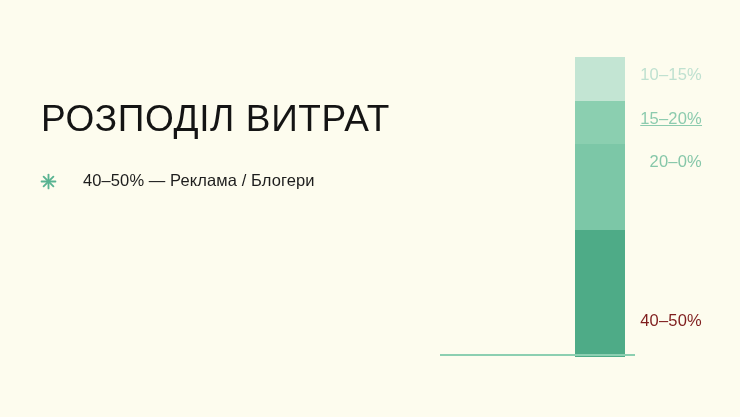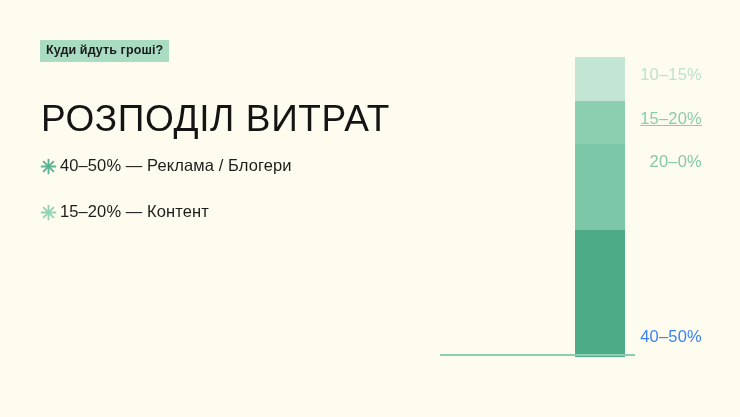--- a/index.html
+++ b/index.html
@@ -47,22 +47,23 @@
 
   .legend-list{
     position:absolute;
     left:0; top:117px;
     margin:0;padding:0;
     list-style:none;
     width:420px;
   }
   .legend-item{
     display:flex;
+    align-items:center;
     height:46px;
-    gap:3px;
+    gap:26px;
   }
   .bullet-icon{
     flex:0 0 auto;
     width:17px;height:17px;
     display:block;
     position:relative;
     top:1px;
   }
   .legend-text{
     font-size:16.5px;
@@ -107,66 +108,52 @@
     background:#8ccfb1;
   }
 </style>
 </head>
 <body style="background: rgb(253, 252, 238);">
 
 <div class="slide">
 
   <div class="left-col">
 
-    <span class="kicker" style="background: rgb(169, 220, 195); color: rgb(27, 27, 27);">Куди йдуть гроші?</span>
 
     <h1 class="headline">РОЗПОДІЛ ВИТРАТ</h1>
 
     <ul class="legend-list">
       <li class="legend-item">
         <span class="bullet-icon">
           <svg viewBox="0 0 24 24" width="17" height="17">
             <g id="ast0" stroke-width="2.6" stroke-linecap="round" stroke="#58b391">
               <line x1="12" y1="2.2" x2="12" y2="21.8"></line>
               <line x1="2.2" y1="12" x2="21.8" y2="12"></line>
               <line x1="5.1" y1="5.1" x2="18.9" y2="18.9"></line>
               <line x1="18.9" y1="5.1" x2="5.1" y2="18.9"></line>
             </g>
           </svg>
         </span>
         <span class="legend-text">40–50% — Реклама / Блогери</span>
       </li>
 
 
-      <li class="legend-item">
-        <span class="bullet-icon">
-          <svg viewBox="0 0 24 24" width="17" height="17">
-            <g id="ast2" stroke-width="2.6" stroke-linecap="round" stroke="#93d2b5">
-              <line x1="12" y1="2.2" x2="12" y2="21.8"></line>
-              <line x1="2.2" y1="12" x2="21.8" y2="12"></line>
-              <line x1="5.1" y1="5.1" x2="18.9" y2="18.9"></line>
-              <line x1="18.9" y1="5.1" x2="5.1" y2="18.9"></line>
-            </g>
-          </svg>
-        </span>
-        <span class="legend-text">15–20% — Контент</span>
-      </li>
 
     </ul>
   </div>
 
   <div class="chart">
     <div class="bar">
       <div class="seg" id="seg-0" style="top: 0px; height: 43.5px; background: rgb(195, 229, 211);"></div>
       <div class="seg" id="seg-1" style="top: 43.5px; height: 43.5px; background: rgb(139, 207, 176);"></div>
       <div class="seg" id="seg-2" style="top: 87px; height: 85.5px; background: rgb(124, 199, 167);"></div>
       <div class="seg" id="seg-3" style="top: 172.5px; height: 127.5px; background: rgb(78, 171, 135);"></div>
     </div>
 
     <span class="seg-label" id="lab-0" style="color: rgb(191, 225, 208); top: 26px;">10–15%</span>
     <span class="seg-label" id="lab-1" style="color: rgb(140, 203, 174); top: 69.5px; text-decoration: underline;">15–20%</span>
     <span class="seg-label" id="lab-2" style="color: rgb(134, 199, 169); top: 113px;">20–0%</span>
-    <span class="seg-label" id="lab-3" style="color: #3b82f6; top: 288px;">40–50%</span>
+    <span class="seg-label" id="lab-3" style="color: #7f1d1d; top: 272px;">40–50%</span>
 
     <div class="axis-line" style="background: rgb(140, 207, 177);"></div>
   </div>
 
 </div>
 
 </body></html>

